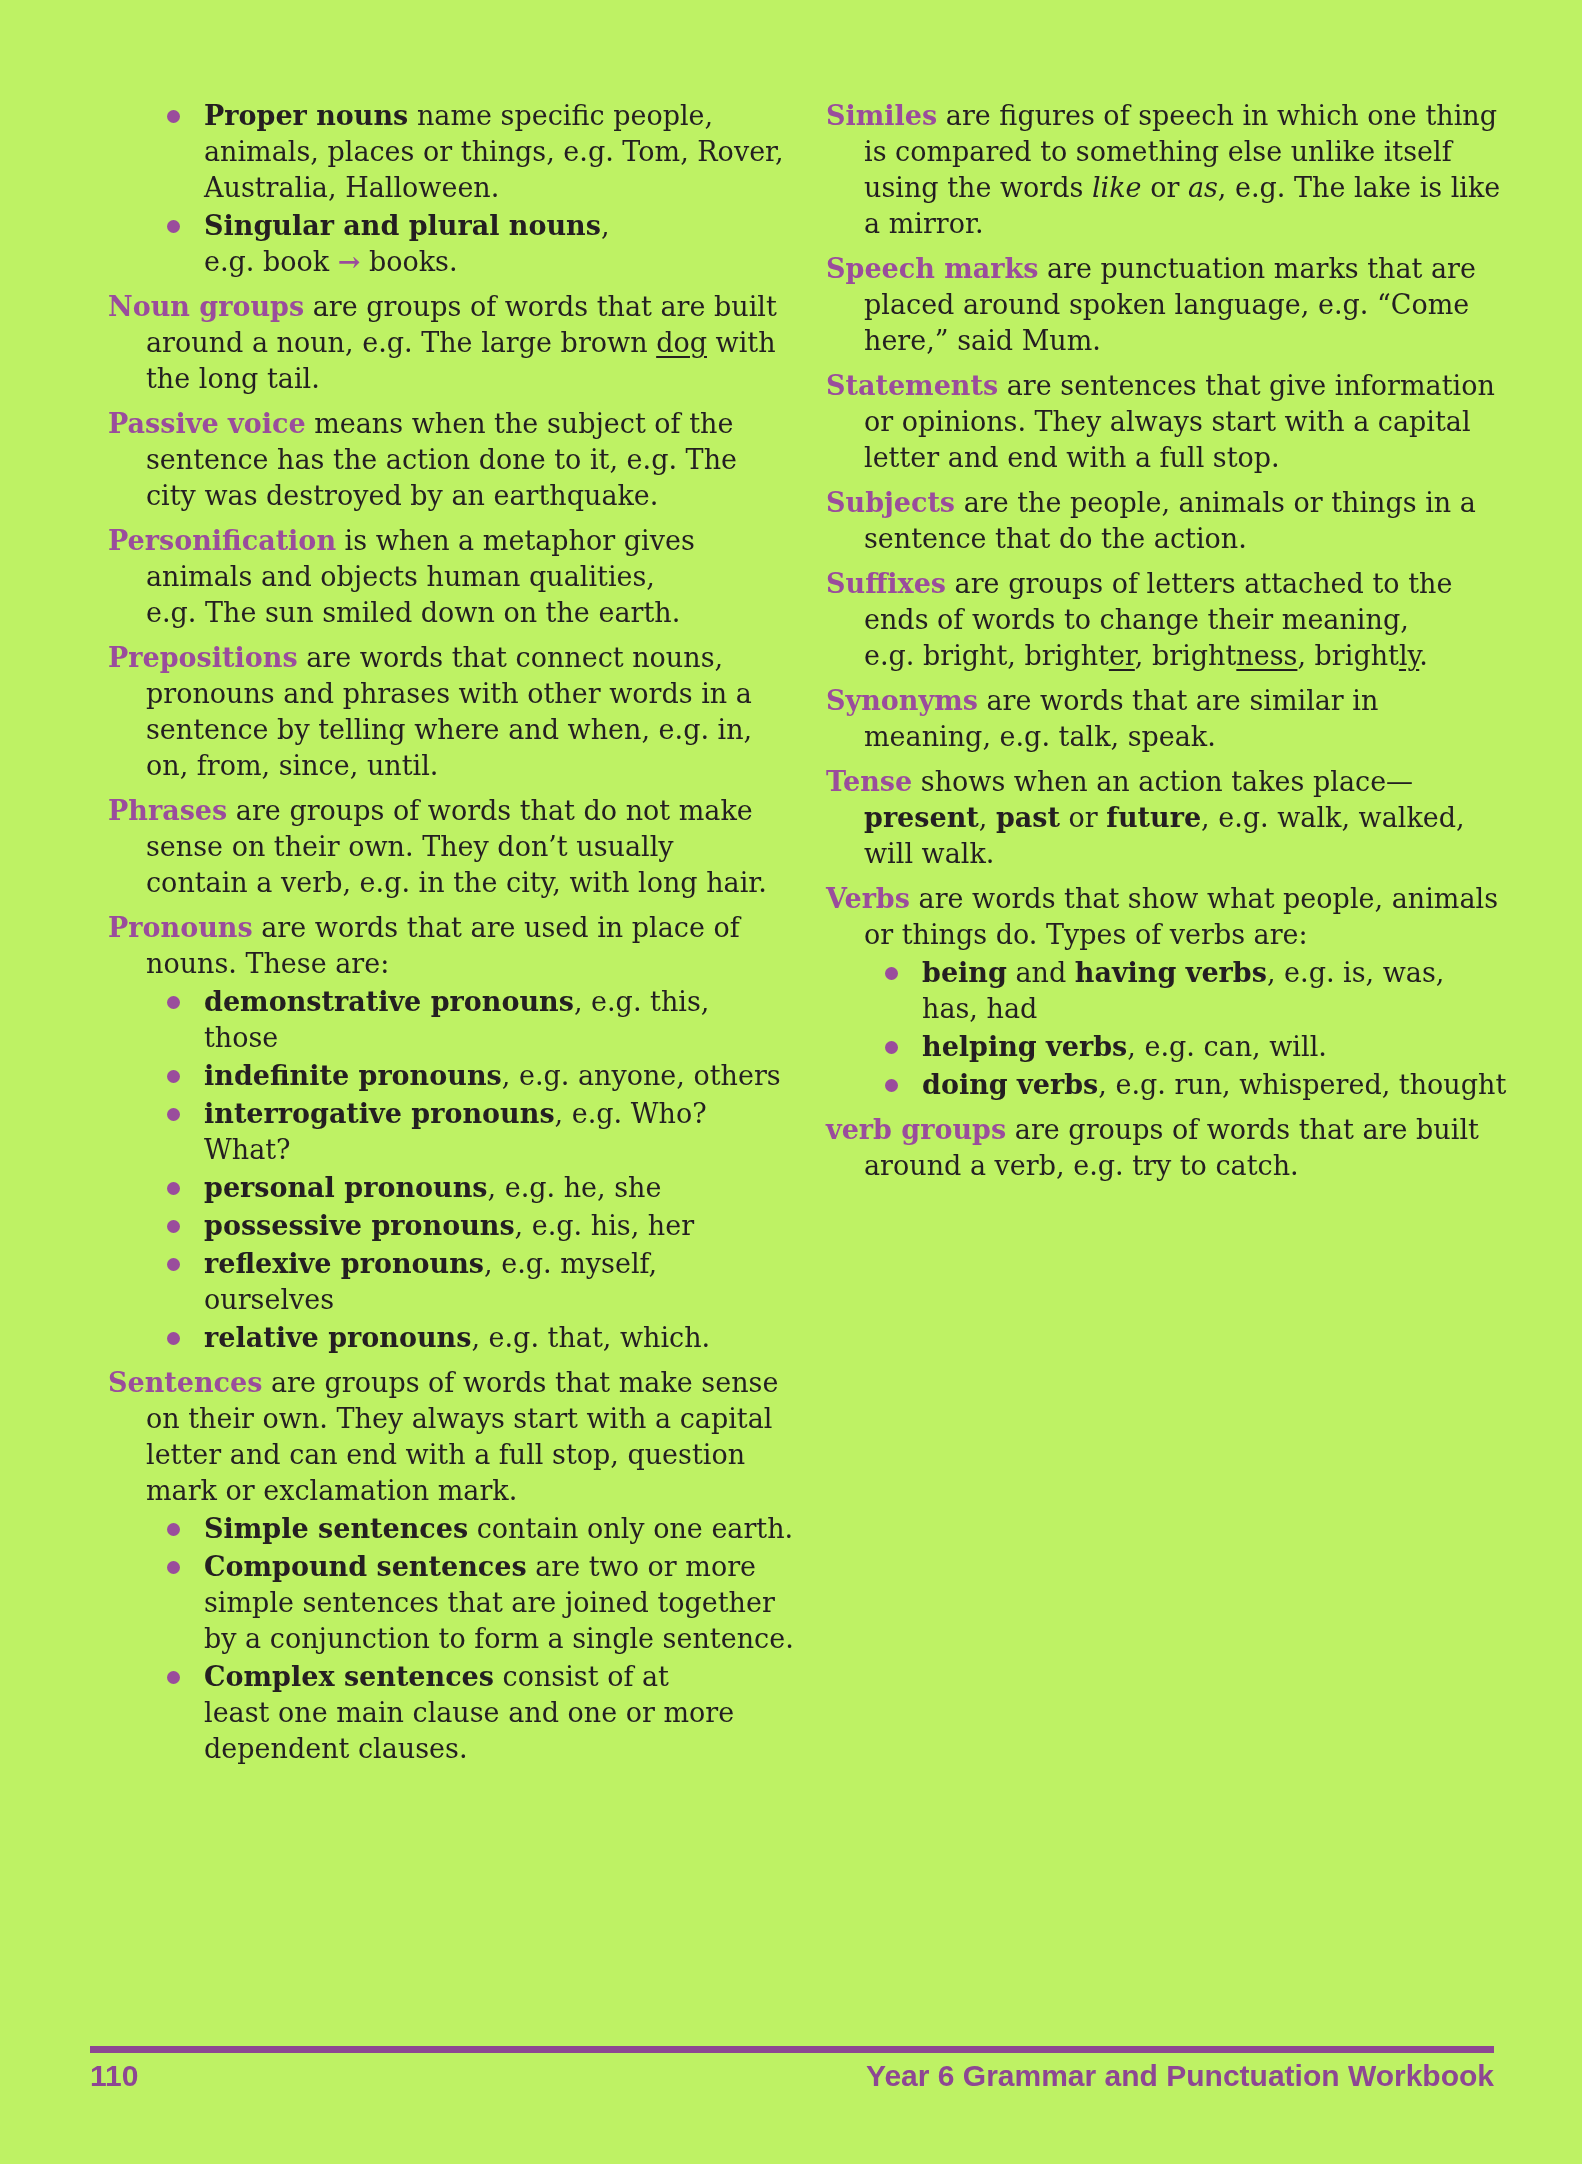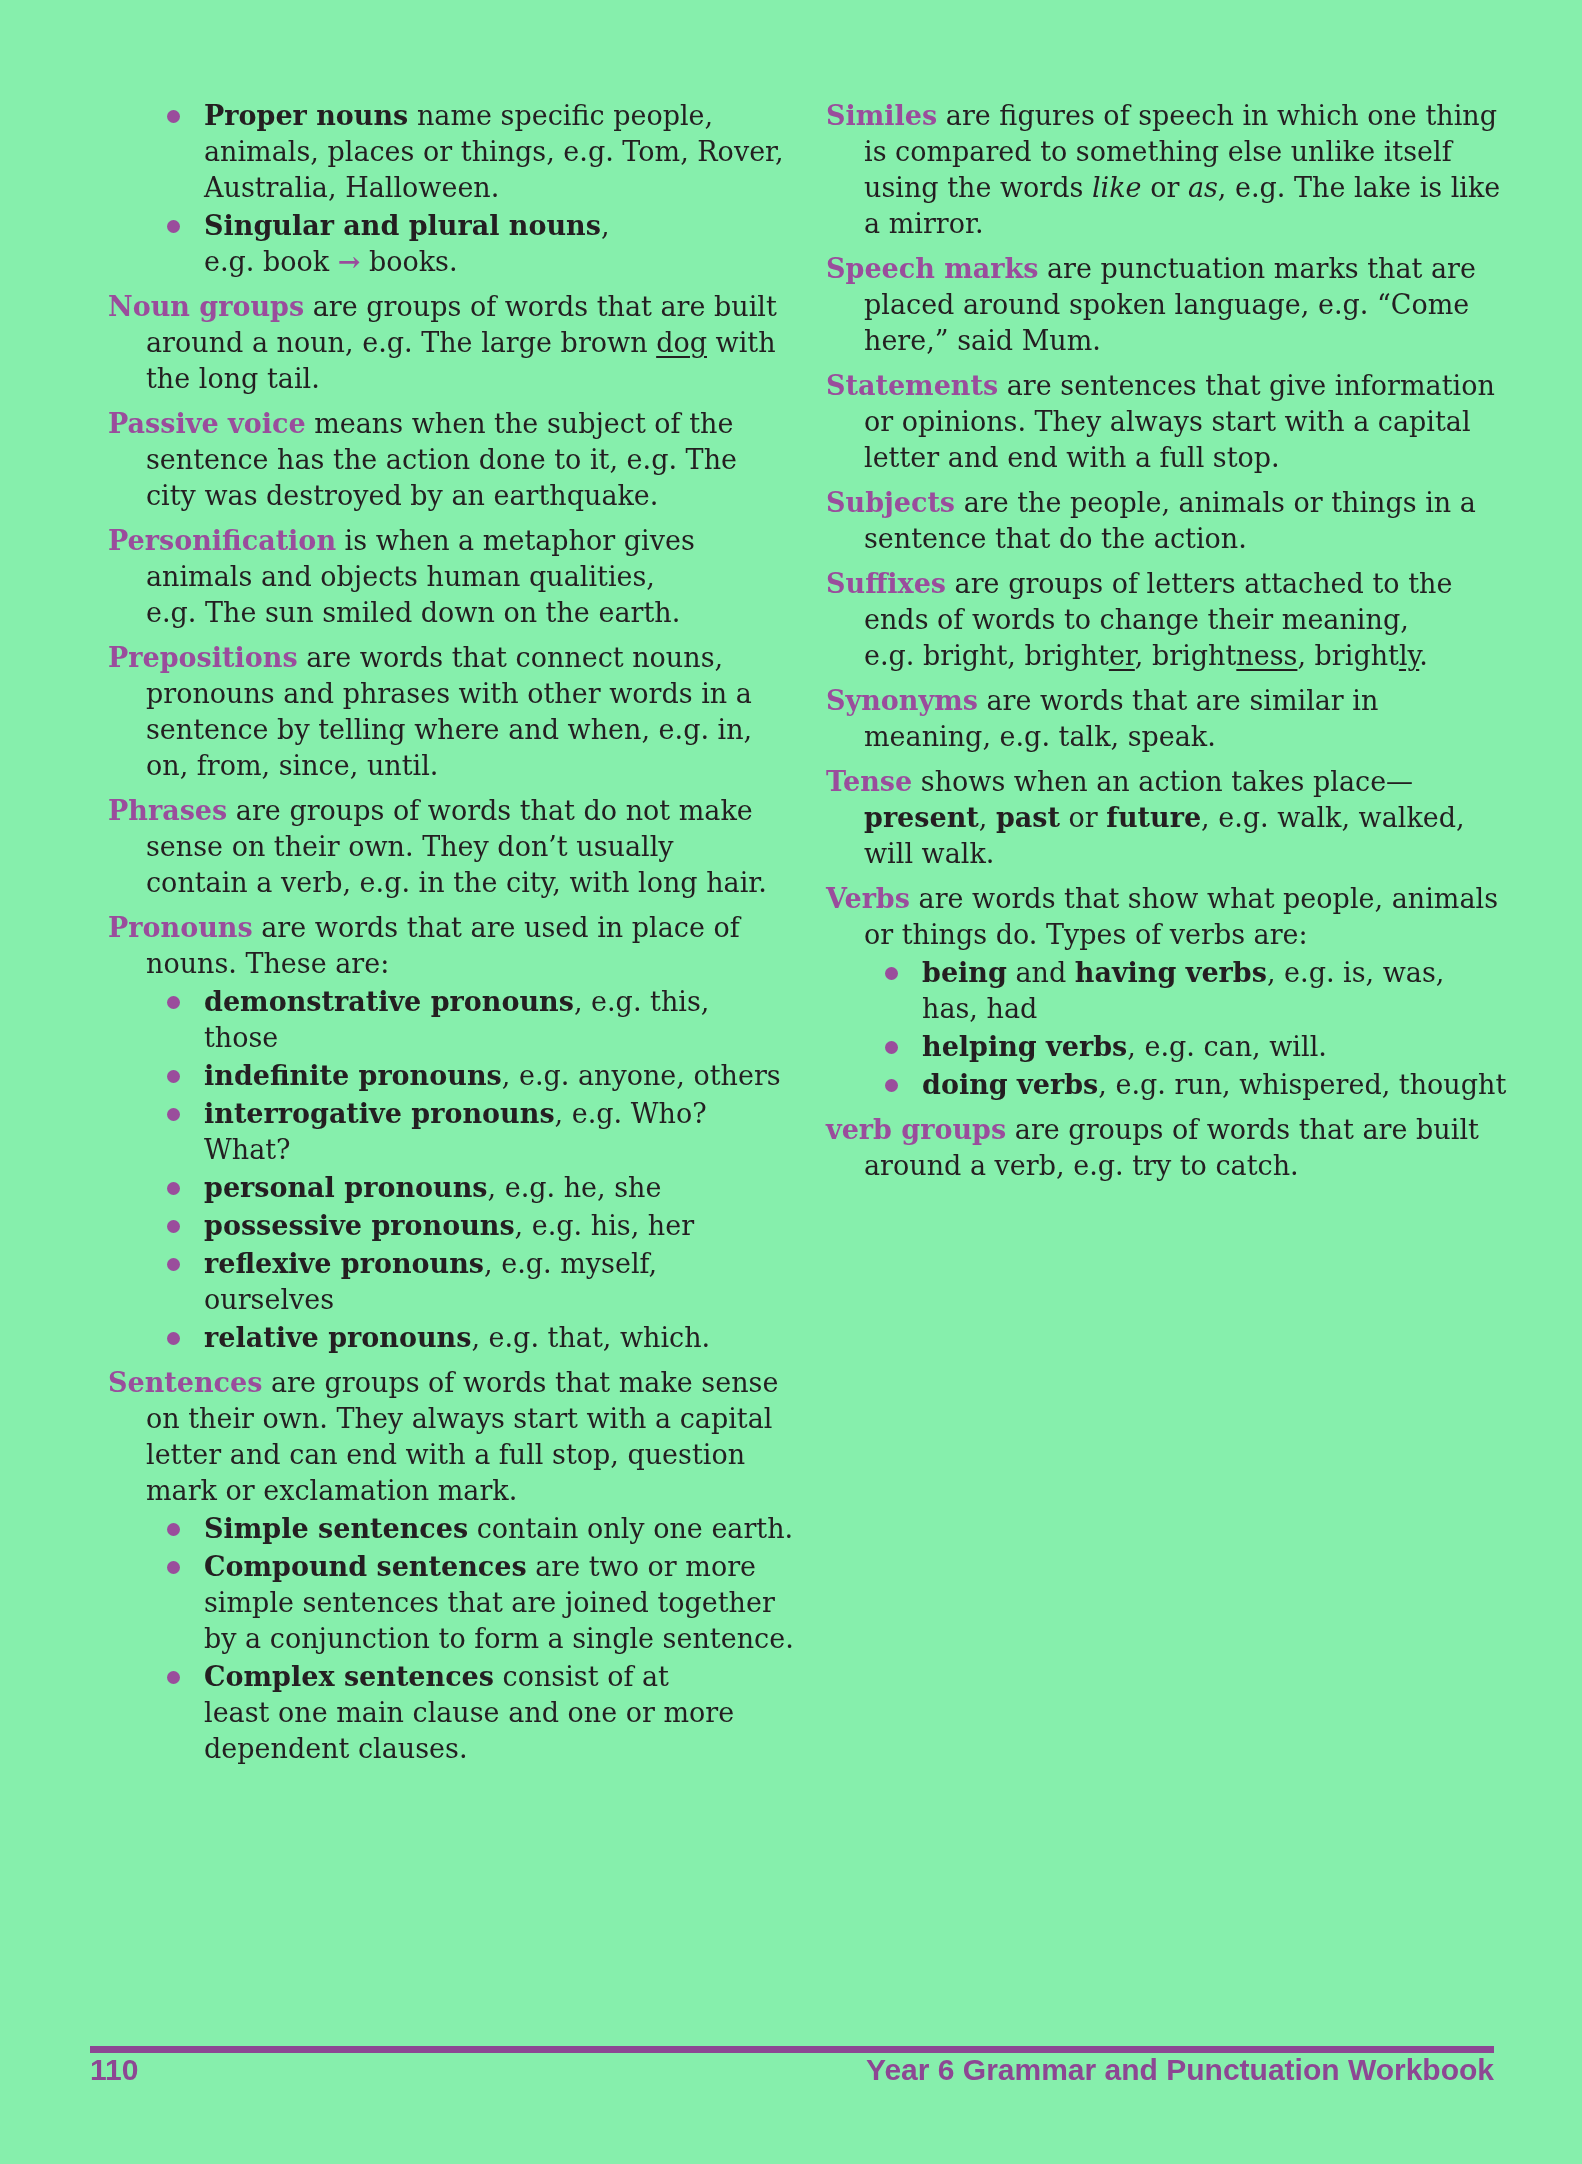--- a/index.html
+++ b/index.html
@@ -6,21 +6,21 @@
     --accent: #9a4d9c;
     --footerc: #8d4793;
     --textc: #241f21;
   }
   * { box-sizing: border-box; }
   html, body { margin: 0; padding: 0; background: #ffffff; }
   .page {
     position: relative;
     width: 1582px;
     height: 2164px;
-    background: #86efac;
+    background: #bef264;
     font-family: "DejaVu Serif", serif;
     color: var(--textc);
     overflow: hidden;
   }
   .columns {
     position: absolute;
     top: 98px;
     left: 108px;
     display: grid;
     grid-template-columns: 696px 696px;
@@ -58,21 +58,21 @@
     text-decoration-thickness: 2px;
     text-underline-offset: 4px;
   }
   .run-arrow { color: var(--accent); font-weight: bold; }
   .footer {
     position: absolute;
     left: 90px;
     right: 88px;
     top: 2046px;
     border-top: 7px solid var(--footerc);
-    padding-top: 0;
+    padding-top: 6px;
     display: flex;
     justify-content: space-between;
     align-items: baseline;
     font-family: "Liberation Sans", sans-serif;
     font-weight: bold;
     font-size: 30px;
     color: var(--footerc);
   }
 </style>
 </head>

